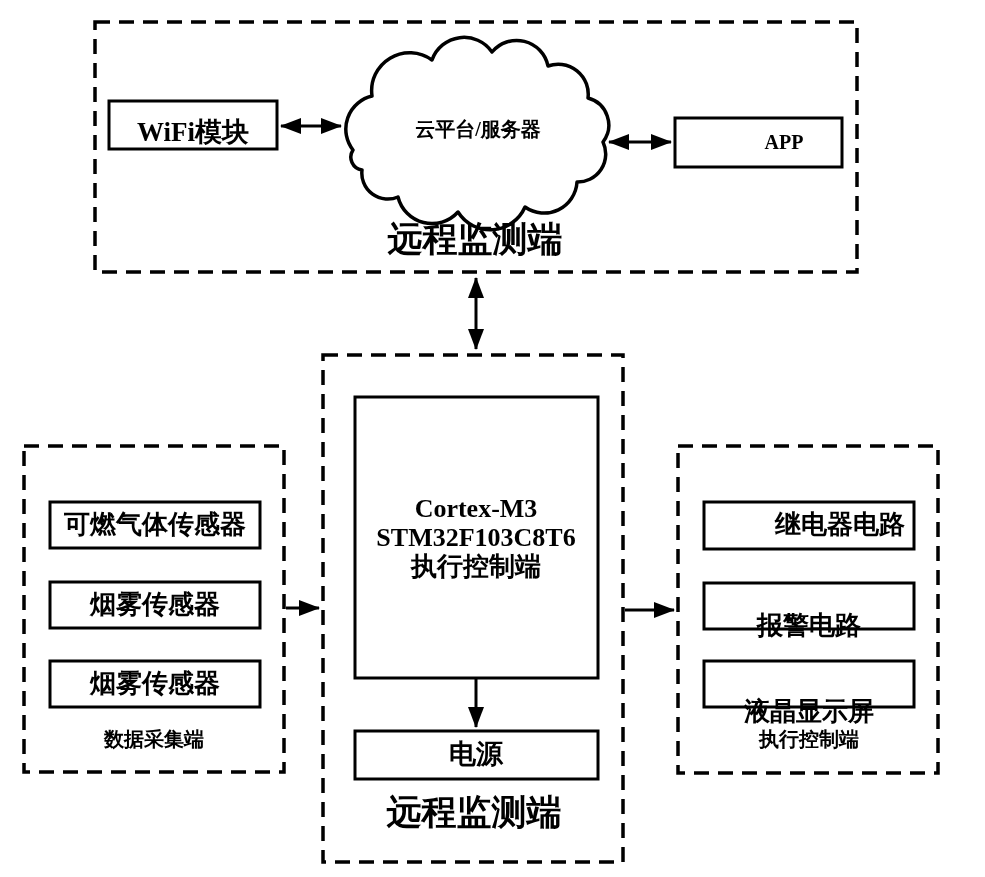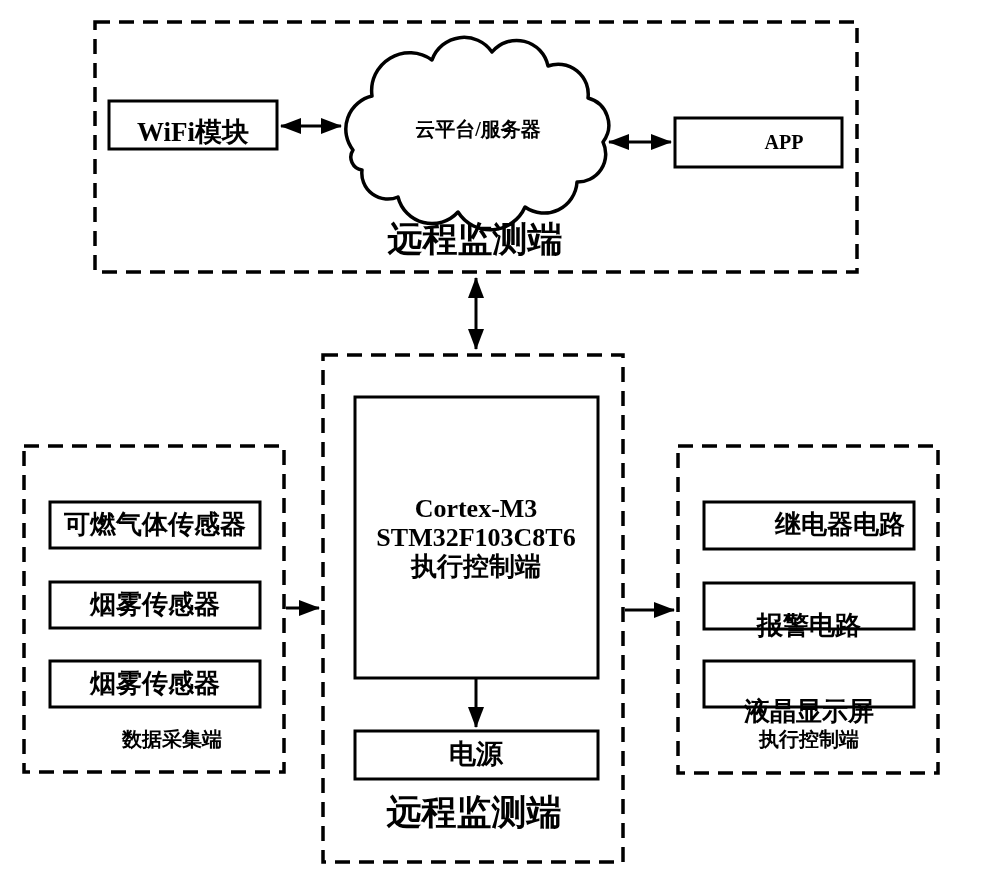--- a/index.html
+++ b/index.html
@@ -113,21 +113,21 @@
   <div class="lbl fs27" style="left:476px; top:755px;">电源</div>
 
   <div class="lbl fs29" style="left:474px; top:813px;">远程监测端</div>
 
   <div class="lbl fs26" style="left:155px; top:525px;">可燃气体传感器</div>
 
   <div class="lbl fs26" style="left:155px; top:605px;">烟雾传感器</div>
 
   <div class="lbl fs26" style="left:155px; top:684px;">烟雾传感器</div>
 
-  <div class="lbl fs28" style="left:154px; top:739px;margin-left:18px;">数据采集端</div>
+  <div class="lbl fs28" style="left:154px; top:739px;">数据采集端</div>
 
   <div class="lbl fs26" style="left:840px; top:525px;text-align:right;">继电器电路</div>
 
   <div class="lbl fs26" style="left:809px; top:626px;">报警电路</div>
 
   <div class="lbl fs26" style="left:809px; top:712px;">液晶显示屏</div>
 
   <div class="lbl fs28" style="left:809px; top:739px;">执行控制端</div>
 
 </div>

